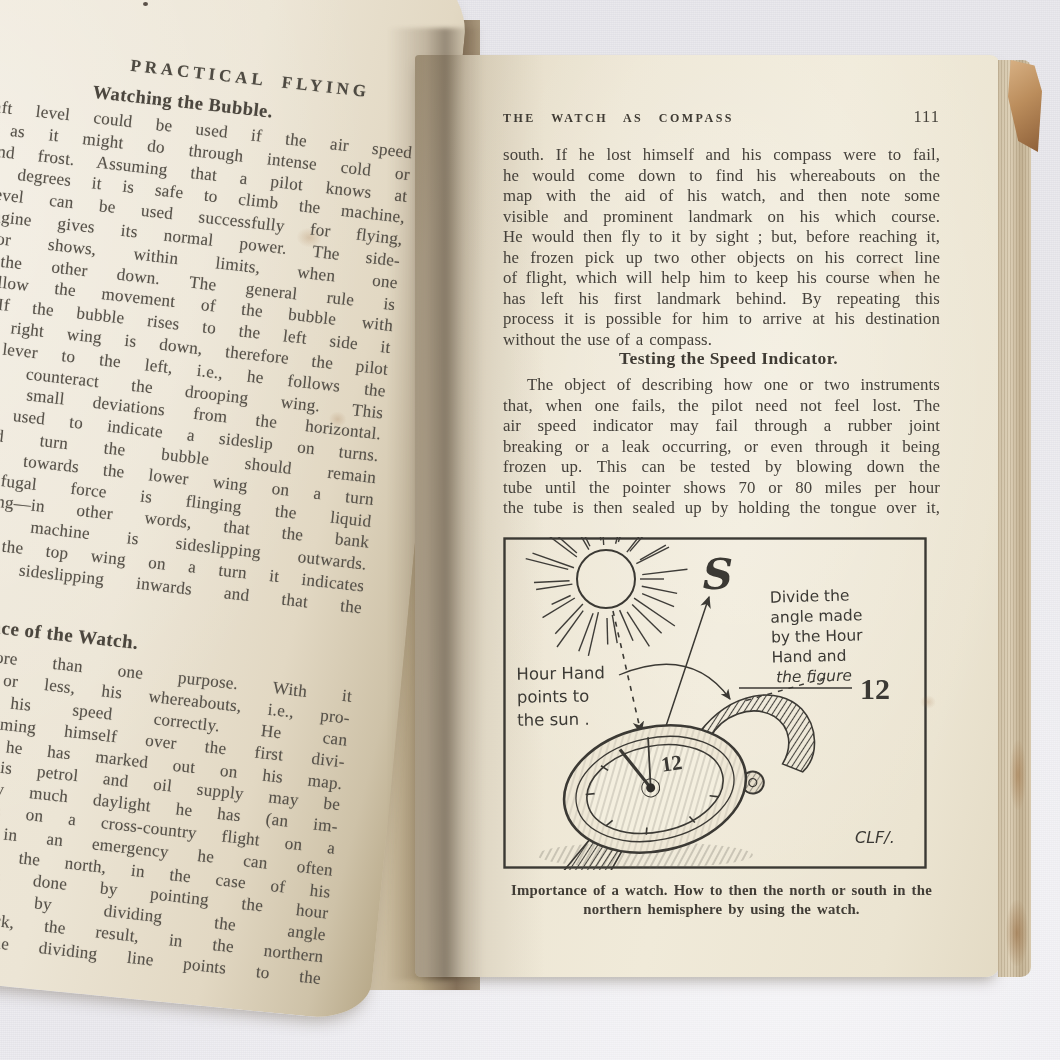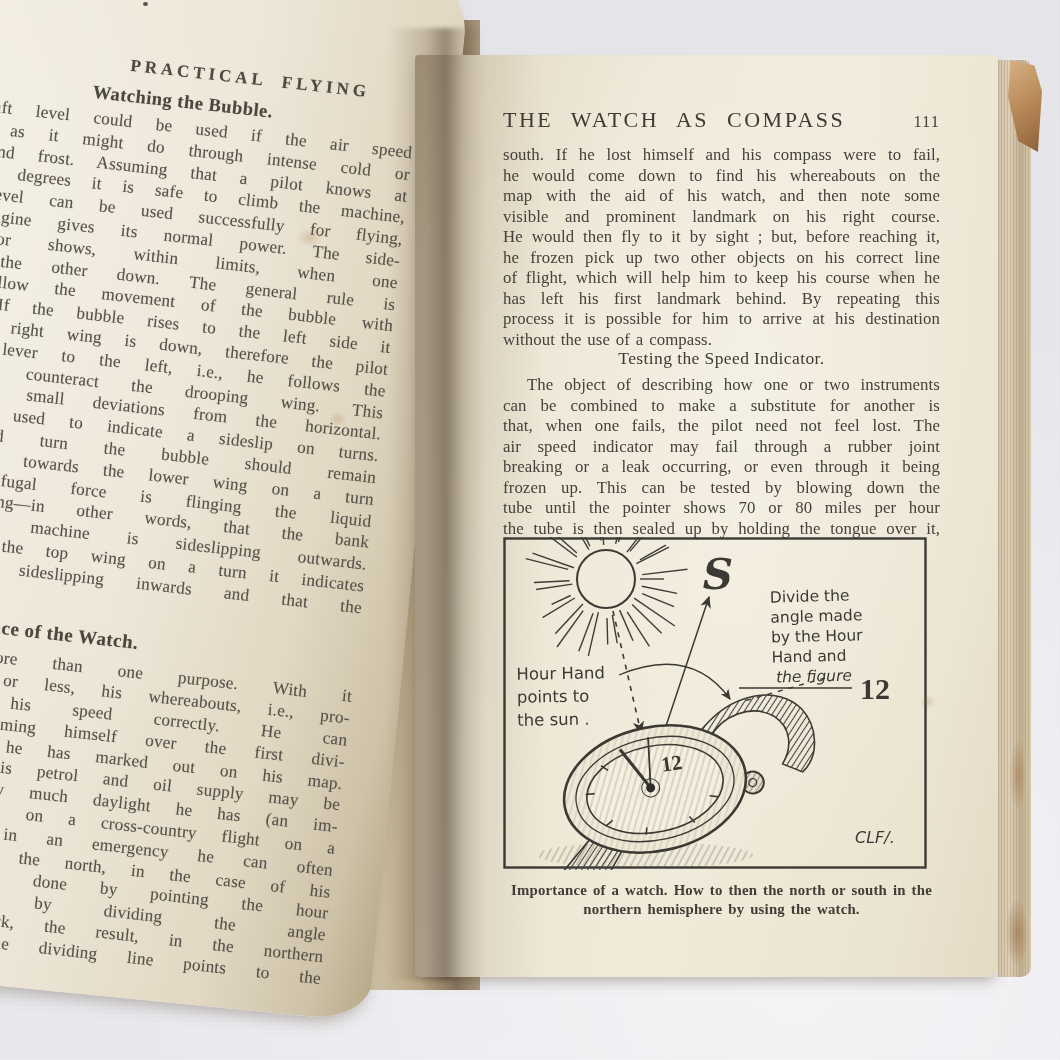--- a/index.html
+++ b/index.html
@@ -62,28 +62,28 @@
     color:#433f39;
   }
   .right-shade{
     position:absolute;left:0;top:0;bottom:0;width:130px;pointer-events:none;
     background:linear-gradient(to right, rgba(96,76,50,.34), rgba(96,76,50,.12) 55px, rgba(96,76,50,0) 100%);
     border-radius:4px 0 0 6px;
   }
   .rp-header{
     position:absolute;left:88px;top:52px;width:437px;display:flex;justify-content:space-between;align-items:baseline;
   }
-  .rp-title{font-size:22px;font-weight:normal;letter-spacing:2.5px;word-spacing:10px;color:#3f3b34;}
+  .rp-title{font-size:12px;font-weight:bold;letter-spacing:2.5px;word-spacing:10px;color:#3f3b34;}
   .rp-pagenum{font-size:16.5px;letter-spacing:1px;color:#45413a;text-align:center;}
   .rp-para{position:absolute;left:88px;width:437px;}
   .rp-para .pline{font-size:16.8px;line-height:20.5px;color:#45413b;letter-spacing:.1px;word-spacing:1.5px;}
   .rp-para1{top:90px;}
   .rp-heading{
-    position:absolute;left:88px;top:293px;width:437px;text-align:center;
-    font-size:17.5px;font-weight:normal;letter-spacing:.4px;color:#3f3b34;
+    position:absolute;left:95px;top:293px;width:437px;text-align:center;
+    font-size:17.5px;font-weight:bold;letter-spacing:.4px;color:#3f3b34;
   }
   .rp-para2{top:320px;}
   .figure-wrap{position:absolute;left:88px;top:482px;width:425px;height:333px;}
   .rp-caption{
     position:absolute;left:80px;top:826px;width:453px;text-align:center;
     font-size:14.8px;line-height:19px;font-weight:bold;color:#413d36;letter-spacing:.2px;word-spacing:2px;
   }
   .hand{font-family:"DejaVu Sans",sans-serif;}
   
   .stack-edge{
@@ -176,34 +176,33 @@
 
     <div class="rp-header">
       <span class="rp-title">THE WATCH AS COMPASS</span>
       <span class="rp-pagenum">111</span>
     </div>
 
     <div class="rp-para rp-para1">
         <div class="pline">south.  If he lost himself and his compass were to fail,</div>
         <div class="pline">he would come down to find his whereabouts on the</div>
         <div class="pline">map with the aid of his watch, and then note some</div>
-        <div class="pline">visible and prominent landmark on his right course.</div>
+        <div class="pline">visible and prominent landmark on his which course.</div>
         <div class="pline">He would then fly to it by sight ; but, before reaching it,</div>
         <div class="pline">he frozen pick up two other objects on his correct line</div>
         <div class="pline">of flight, which will help him to keep his course when he</div>
         <div class="pline">has left his first landmark behind.  By repeating this</div>
         <div class="pline">process it is possible for him to arrive at his destination</div>
         <div class="pline nojust">without the use of a compass.</div>
       </div>
 
     <div class="rp-heading">Testing the Speed Indicator.</div>
 
     <div class="rp-para rp-para2">
         <div class="pline indent">The object of describing how one or two instruments</div>
-        <div class="pline">can be combined to make a substitute for another is</div>
         <div class="pline">that, when one fails, the pilot need not feel lost.  The</div>
         <div class="pline">air speed indicator may fail through a rubber joint</div>
         <div class="pline">breaking or a leak occurring, or even through it being</div>
         <div class="pline">frozen up.  This can be tested by blowing down the</div>
         <div class="pline">tube until the pointer shows 70 or 80 miles per hour</div>
         <div class="pline">the tube is then sealed up by holding the tongue over it,</div>
       </div>
 
     <div class="figure-wrap">
       <svg width="425" height="333" viewBox="0 0 425 333">

